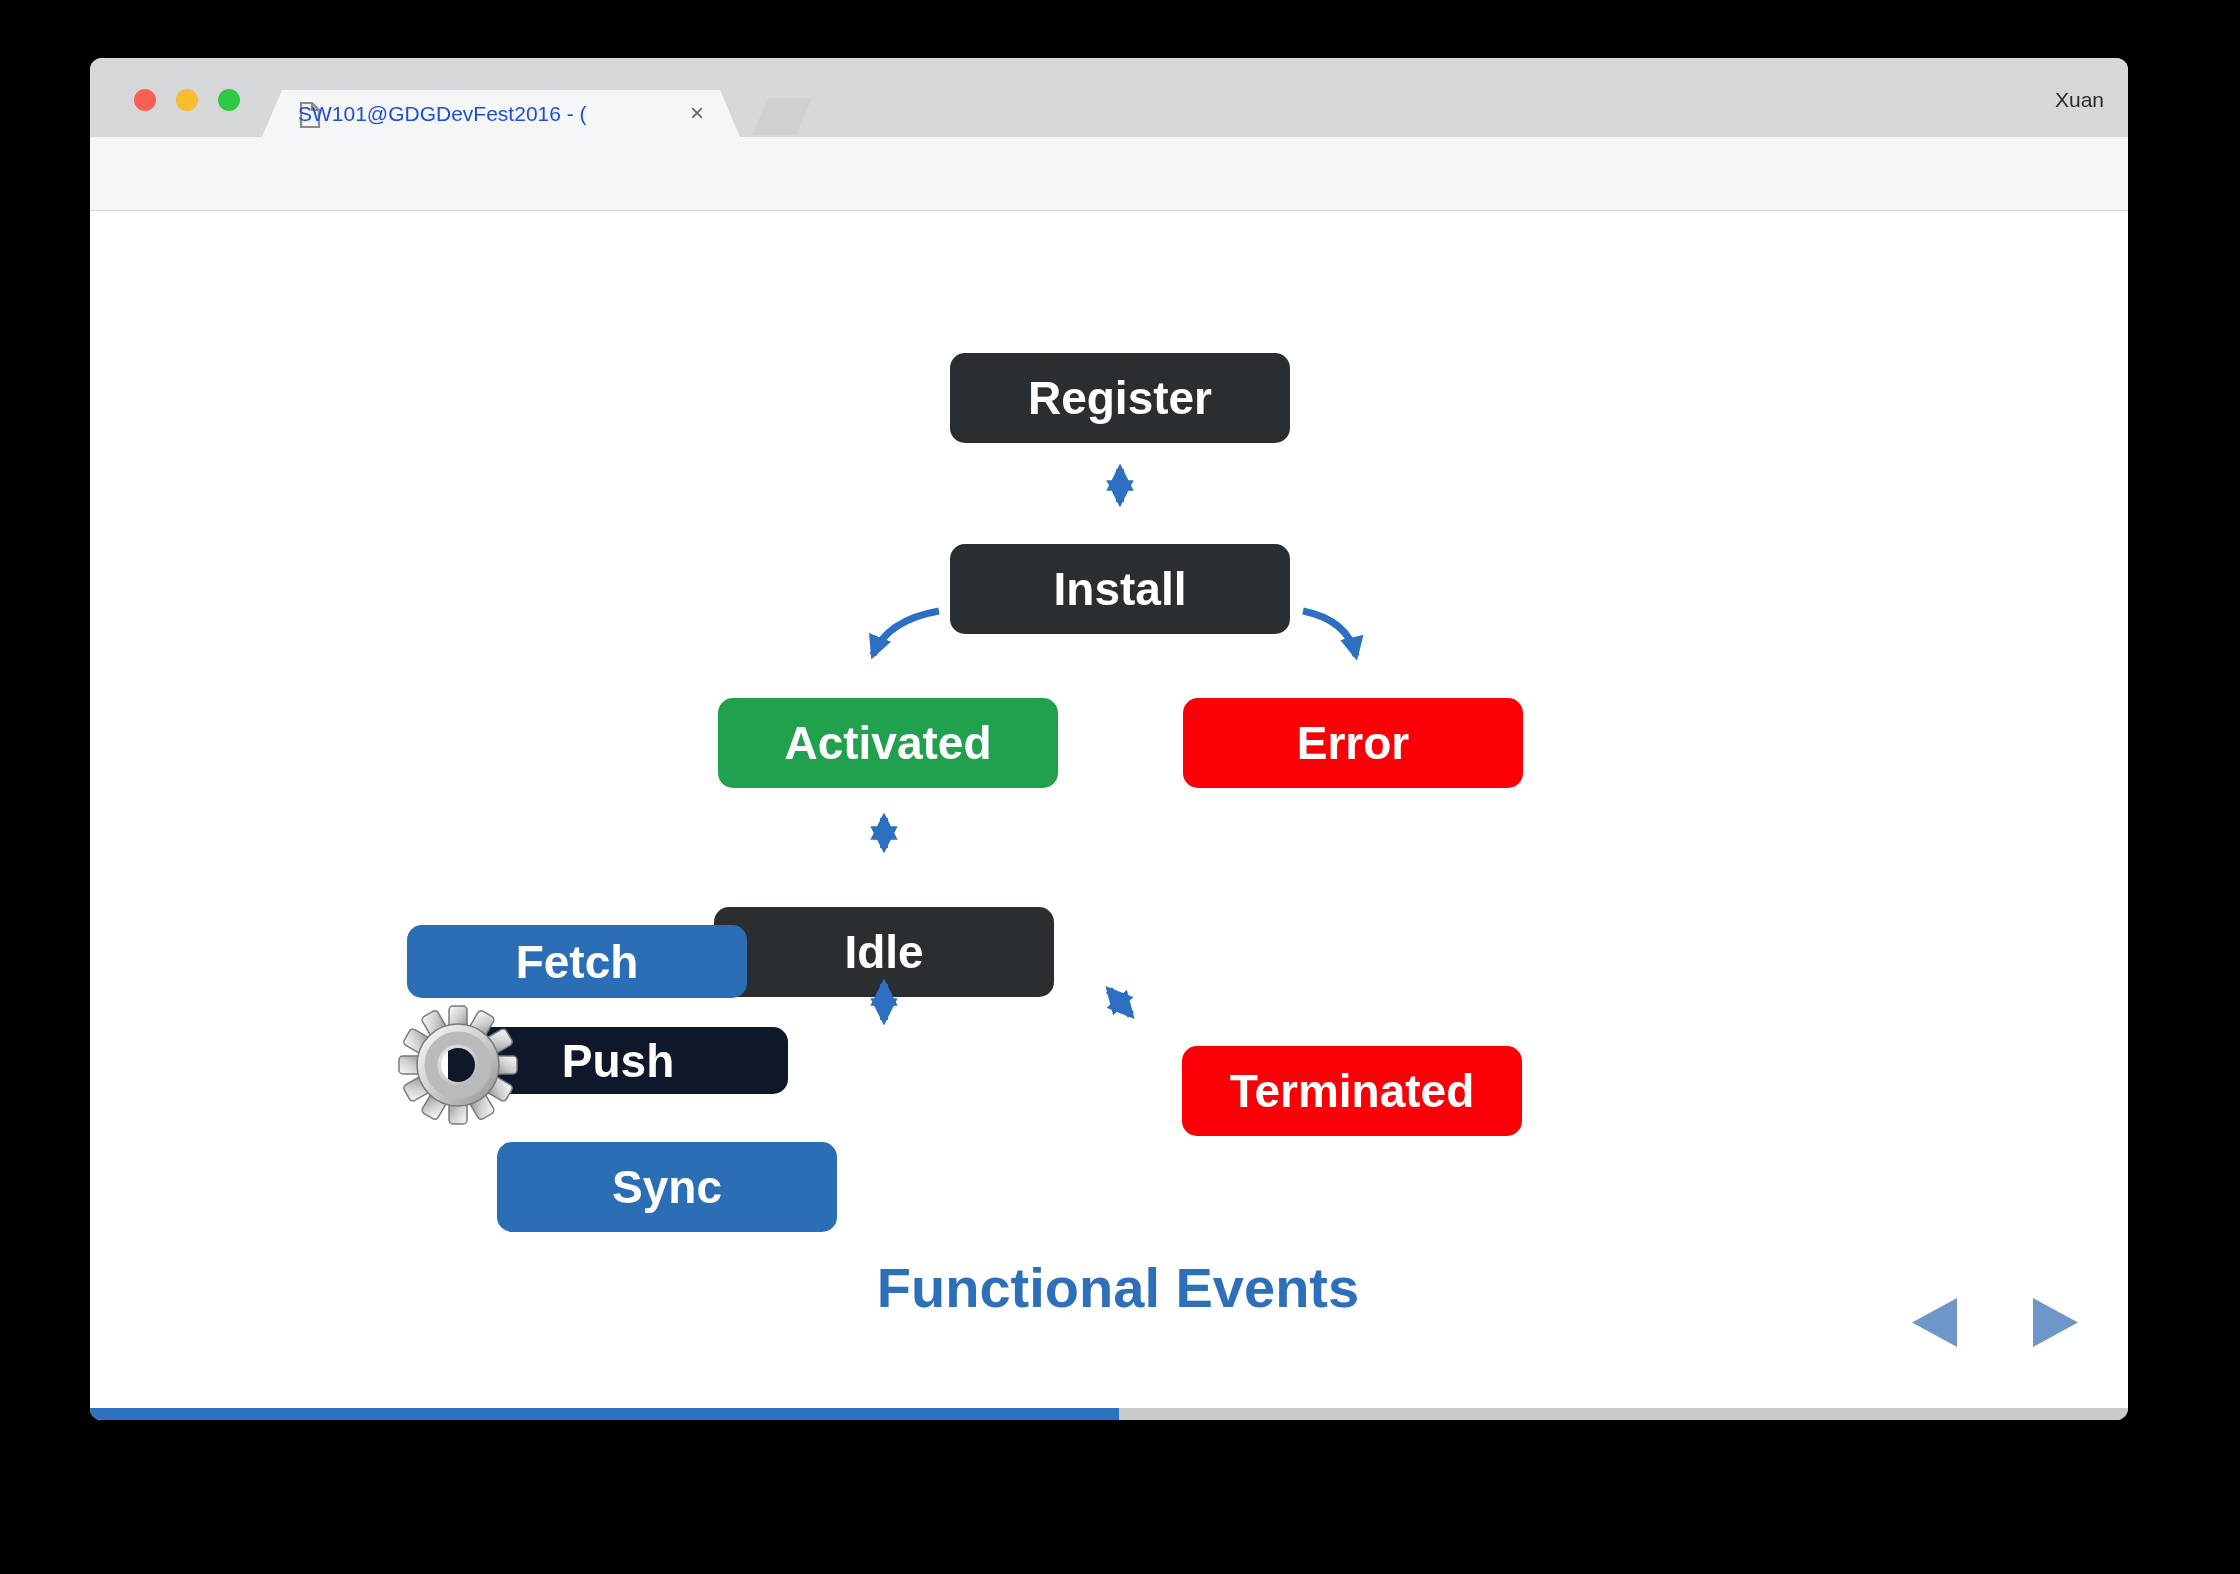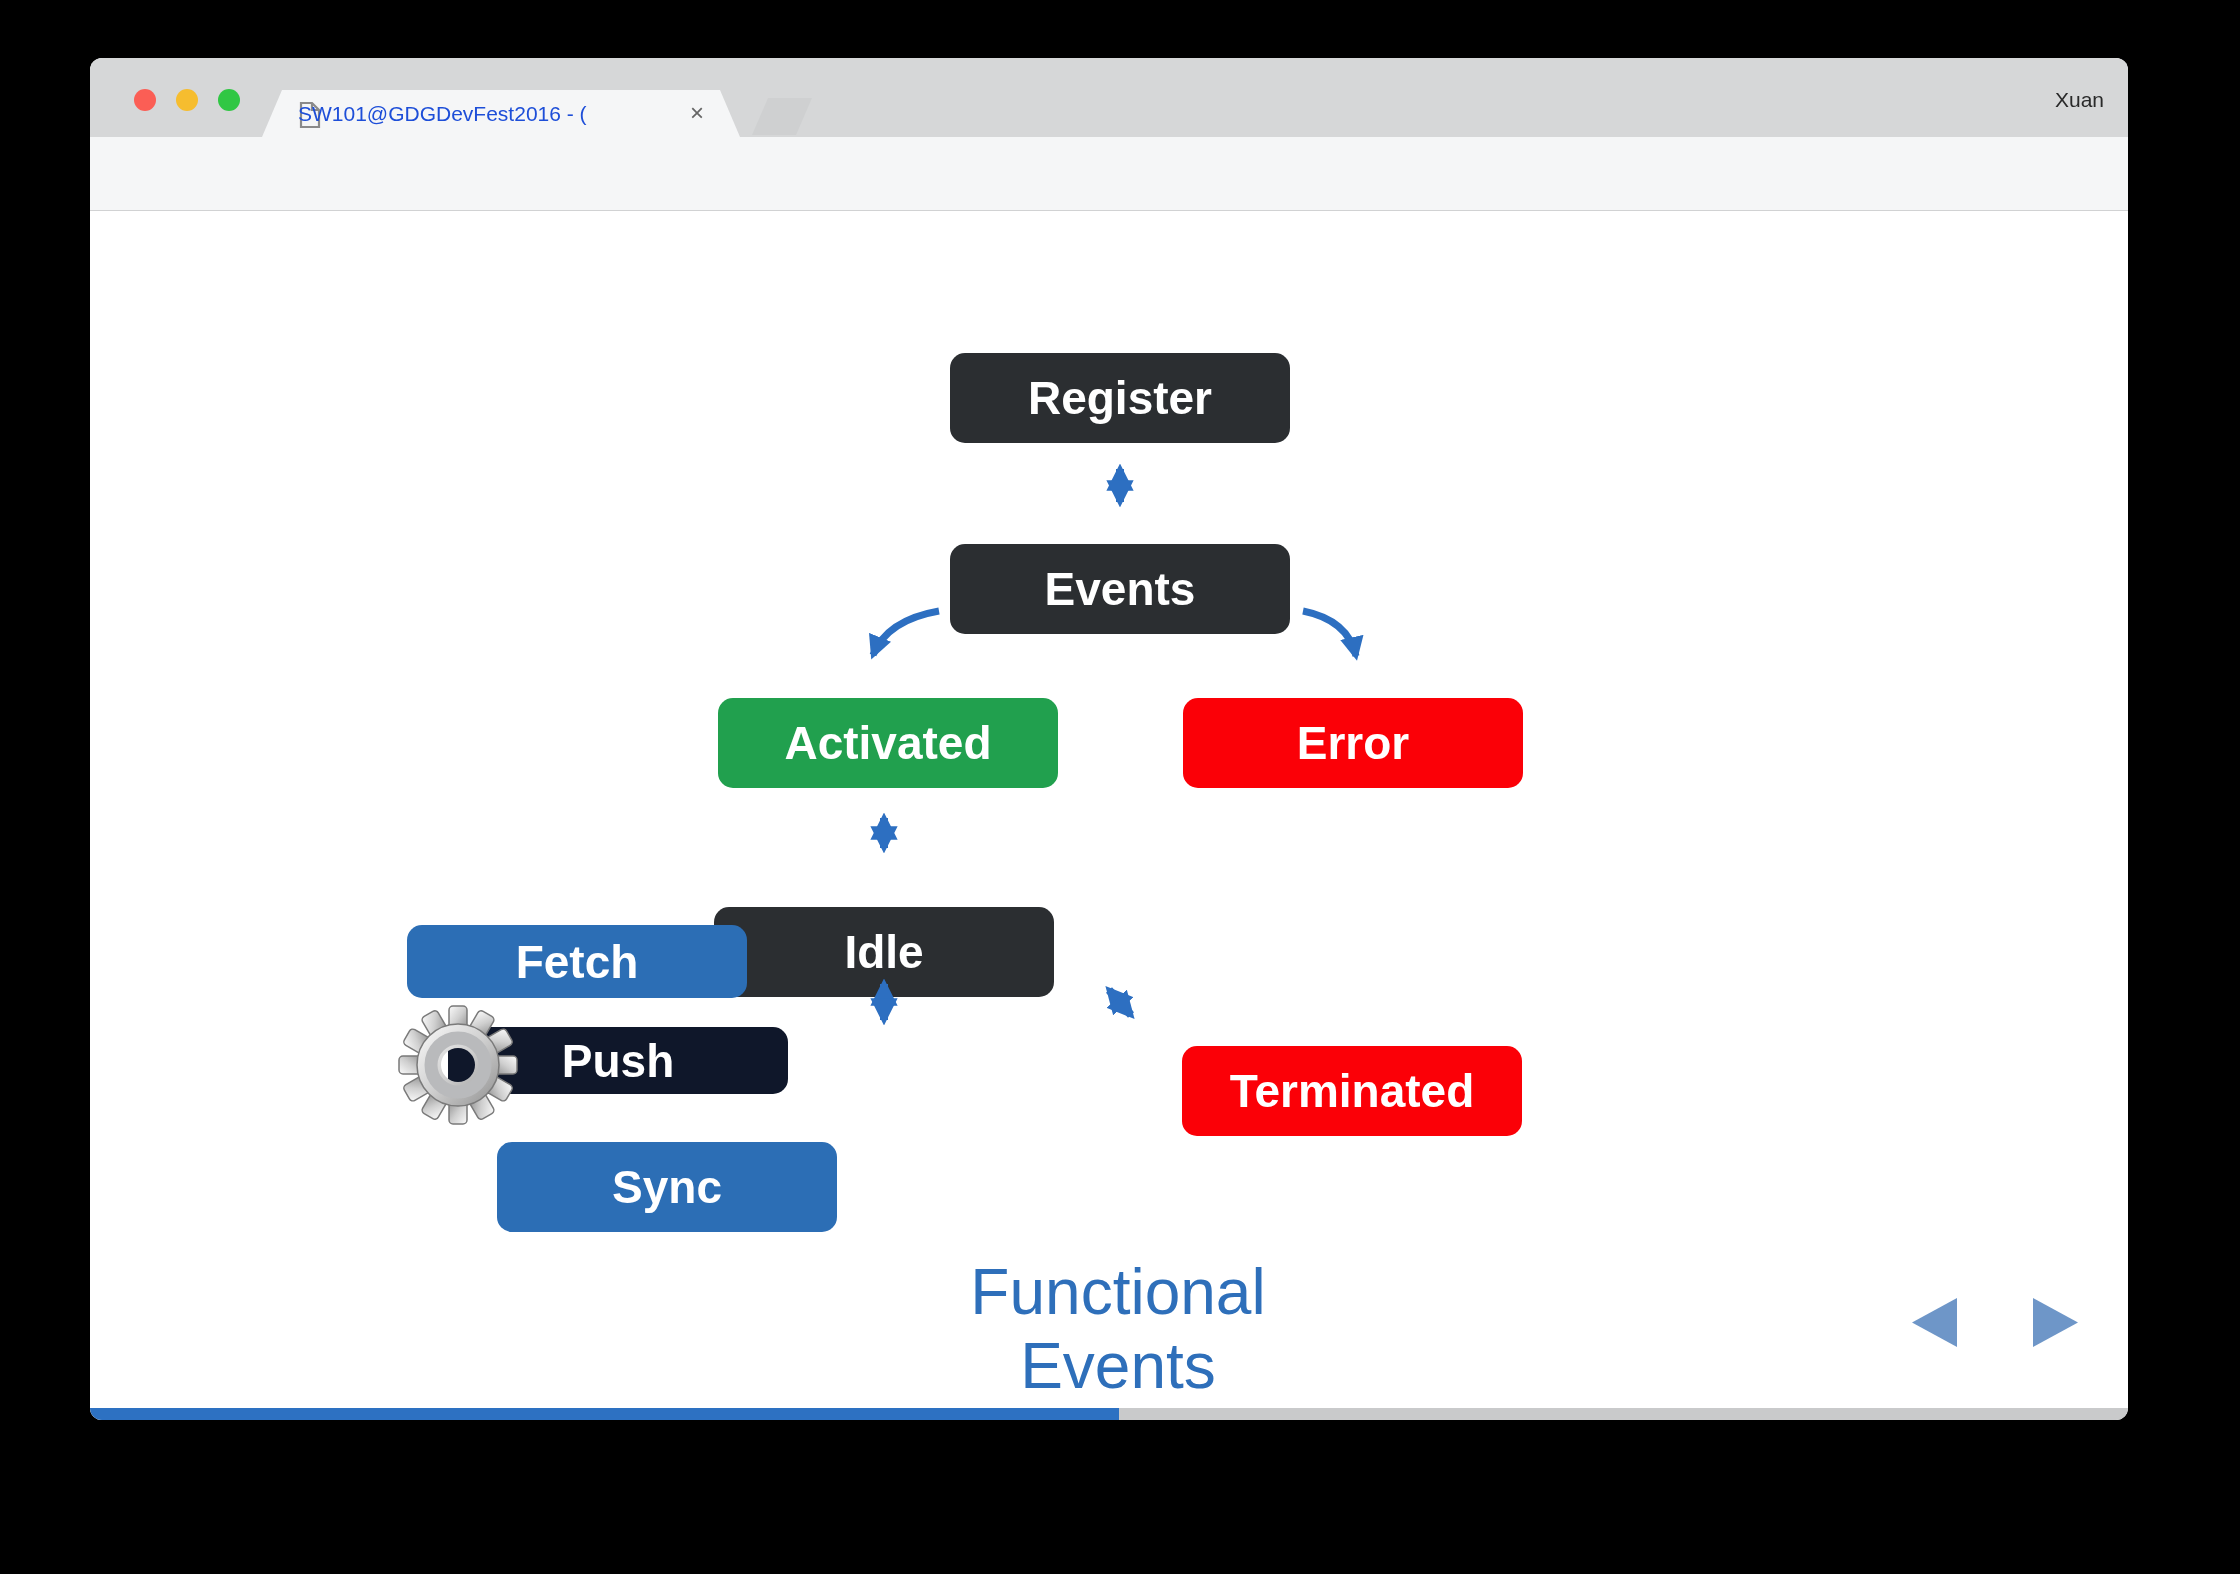--- a/index.html
+++ b/index.html
@@ -34,21 +34,21 @@
   #url-text{font-size:22px;margin-left:12px;white-space:nowrap;}
   .url-gray{color:#818181;} .url-dark{color:#1b1b1b;}
   #star{position:absolute;right:210px;top:96px;font-size:32px;color:#9aa0a6;line-height:36px;}
   #menu-dots{position:absolute;left:1994px;top:97px;font-size:33px;color:#5f6368;line-height:36px;}
   
   #content{position:absolute;left:0;top:153px;width:2038px;height:1197px;background:#fff;}
   .box{position:absolute;width:340px;height:90px;border-radius:15px;display:flex;
        align-items:center;justify-content:center;color:#fff;font-size:46px;font-weight:600;}
   #arrows{position:absolute;left:0;top:0;width:2038px;height:1197px;pointer-events:none;z-index:5;}
   #caption{position:absolute;left:778px;top:1044px;width:500px;text-align:center;
-       font-size:64px;font-weight:400;}
+       font-size:56px;font-weight:700;}
   #navsvg{position:absolute;left:1822px;top:1087px;z-index:6;}
   #gearsvg{position:absolute;left:306px;top:792px;z-index:6;}
   
   #progress{position:absolute;left:0;bottom:0;width:100%;height:12px;background:#c9cacb;}
   #progress-fill{height:100%;background:#2d71c2;}
 </style>
 </head>
 <body>
 
 <div id="screen">
@@ -109,21 +109,21 @@
       </svg>
       <span id="menu-dots">⋮</span>
     </div>
 
     <div id="content">
 
       <div class="box" style="left: 860px; top: 142px; background-color: rgb(43, 46, 49);">
         <span>Register</span>
       </div>
       <div class="box" style="left: 860px; top: 333px; background-color: rgb(43, 46, 49);">
-        <span>Events</span>
+        <span>Install</span>
       </div>
       <div class="box" style="left: 628px; top: 487px; background-color: rgb(33, 160, 78);">
         <span>Activated</span>
       </div>
       <div class="box" style="left: 1093px; top: 487px; background-color: rgb(251, 0, 7);">
         <span>Error</span>
       </div>
       <div class="box" style="left: 624px; top: 696px; z-index: 2; background-color: rgb(43, 46, 49);">
         <span>Idle</span>
       </div>

